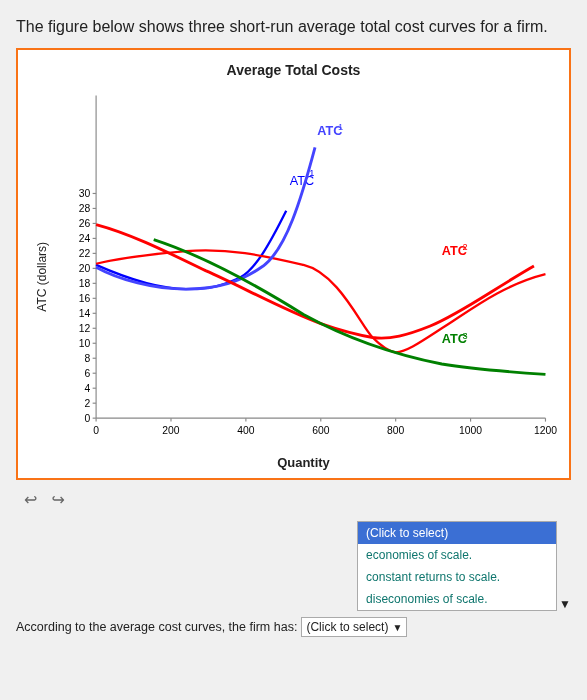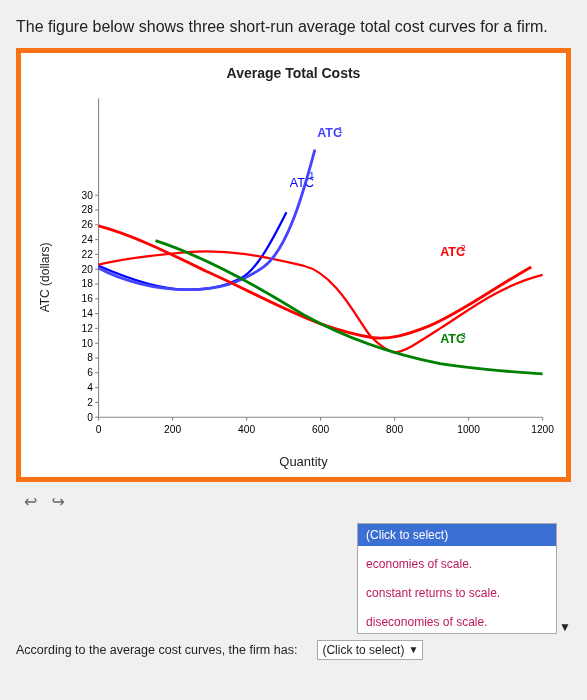--- a/index.html
+++ b/index.html
@@ -12,21 +12,21 @@
       font-size: 13px;
       color: #222;
     }
     .intro-text {
       font-size: 16px;
       margin-bottom: 10px;
       line-height: 1.4;
     }
     .chart-container {
       background: #fff;
-      border: 5px solid #f97316;
+      border: 2px solid #f97316;
       padding: 12px 12px 8px 12px;
       margin-bottom: 2px;
       position: relative;
     }
     .chart-title {
       text-align: center;
       font-weight: bold;
       font-size: 14px;
       margin-bottom: 6px;
     }
@@ -50,21 +50,21 @@
       position: relative;
     }
     svg.chart-svg {
       display: block;
       width: 100%;
     }
     .x-axis-label {
       text-align: center;
       font-size: 13px;
       margin-top: 2px;
-      font-weight: normal;
+      font-weight: bold;
     }
     .bottom-area {
       margin-top: 8px;
     }
     .undo-redo {
       display: flex;
       gap: 6px;
       margin-bottom: 10px;
       padding-left: 4px;
     }
@@ -84,34 +84,33 @@
     }
     .dropdown-option {
       padding: 4px 8px;
       cursor: pointer;
     }
     .dropdown-option.selected {
       background: #3b6fd4;
       color: #fff;
     }
     .dropdown-option:not(.selected) {
-      color: #be185d;
-      margin-top: 7px;
+      color: #0f766e;
     }
     .dropdown-arrow {
       display: inline-block;
       font-size: 10px;
       margin-left: 4px;
     }
     .question-row {
       font-size: 12.5px;
       display: flex;
       align-items: center;
       flex-wrap: wrap;
-      gap: 20px;
+      gap: 4px;
       margin-top: 2px;
     }
     .inline-dropdown {
       border: 1px solid #aaa;
       background: #fff;
       padding: 2px 4px;
       font-size: 12px;
       cursor: pointer;
       display: inline-flex;
       align-items: center;

